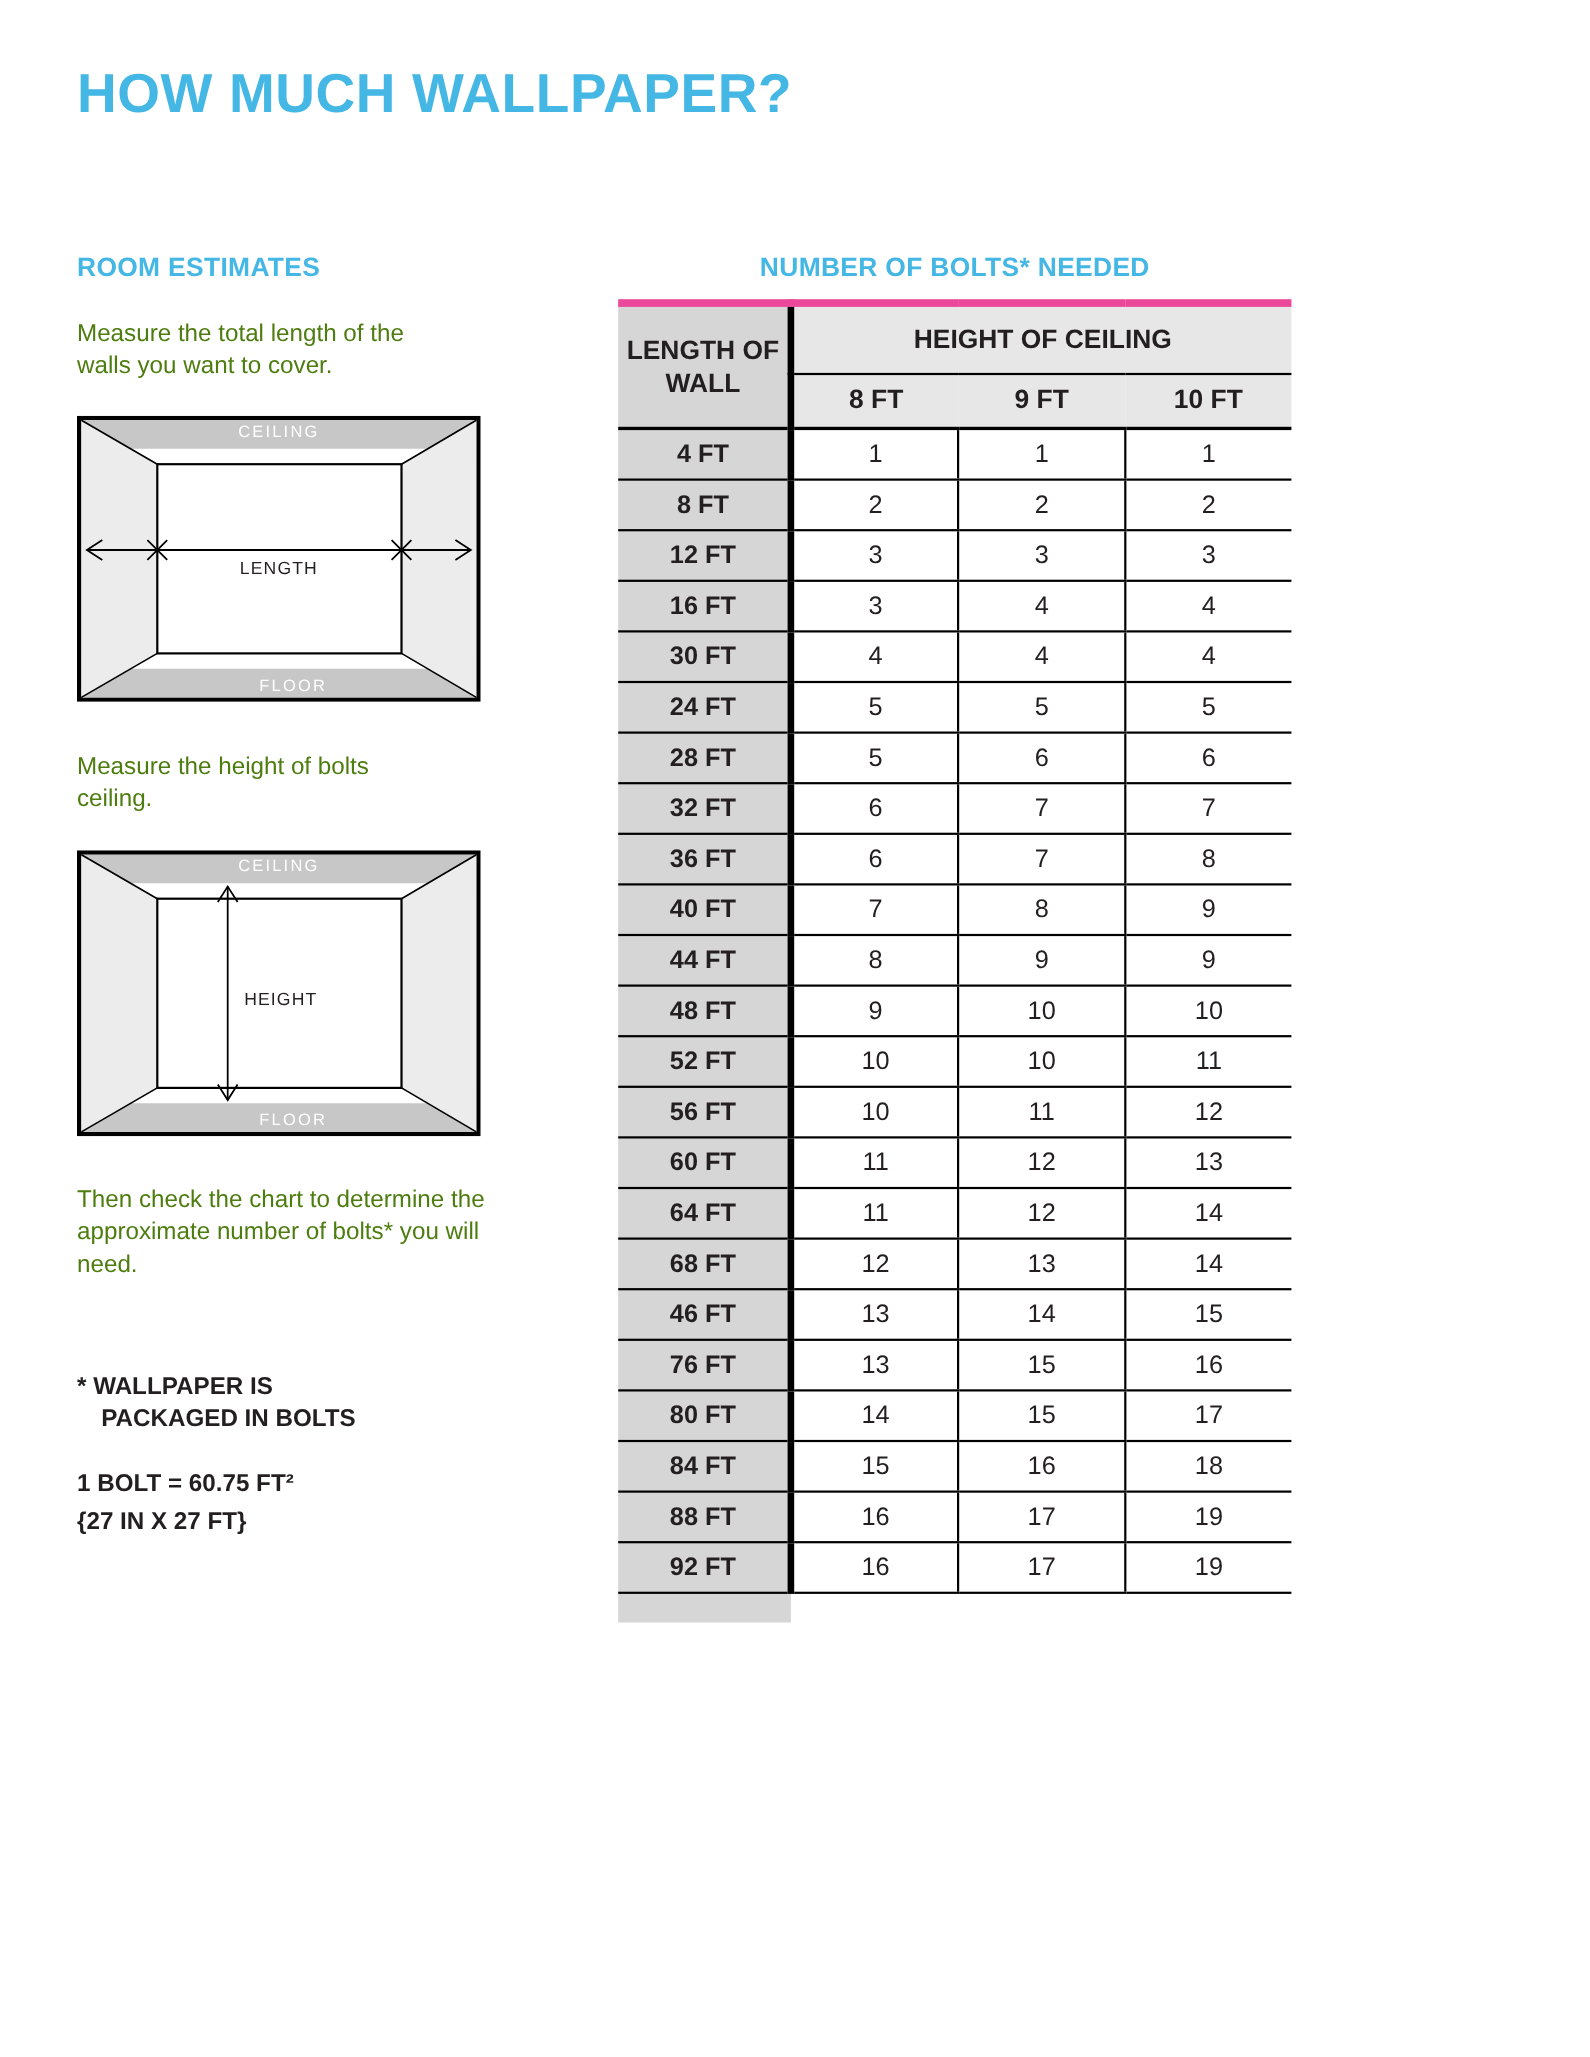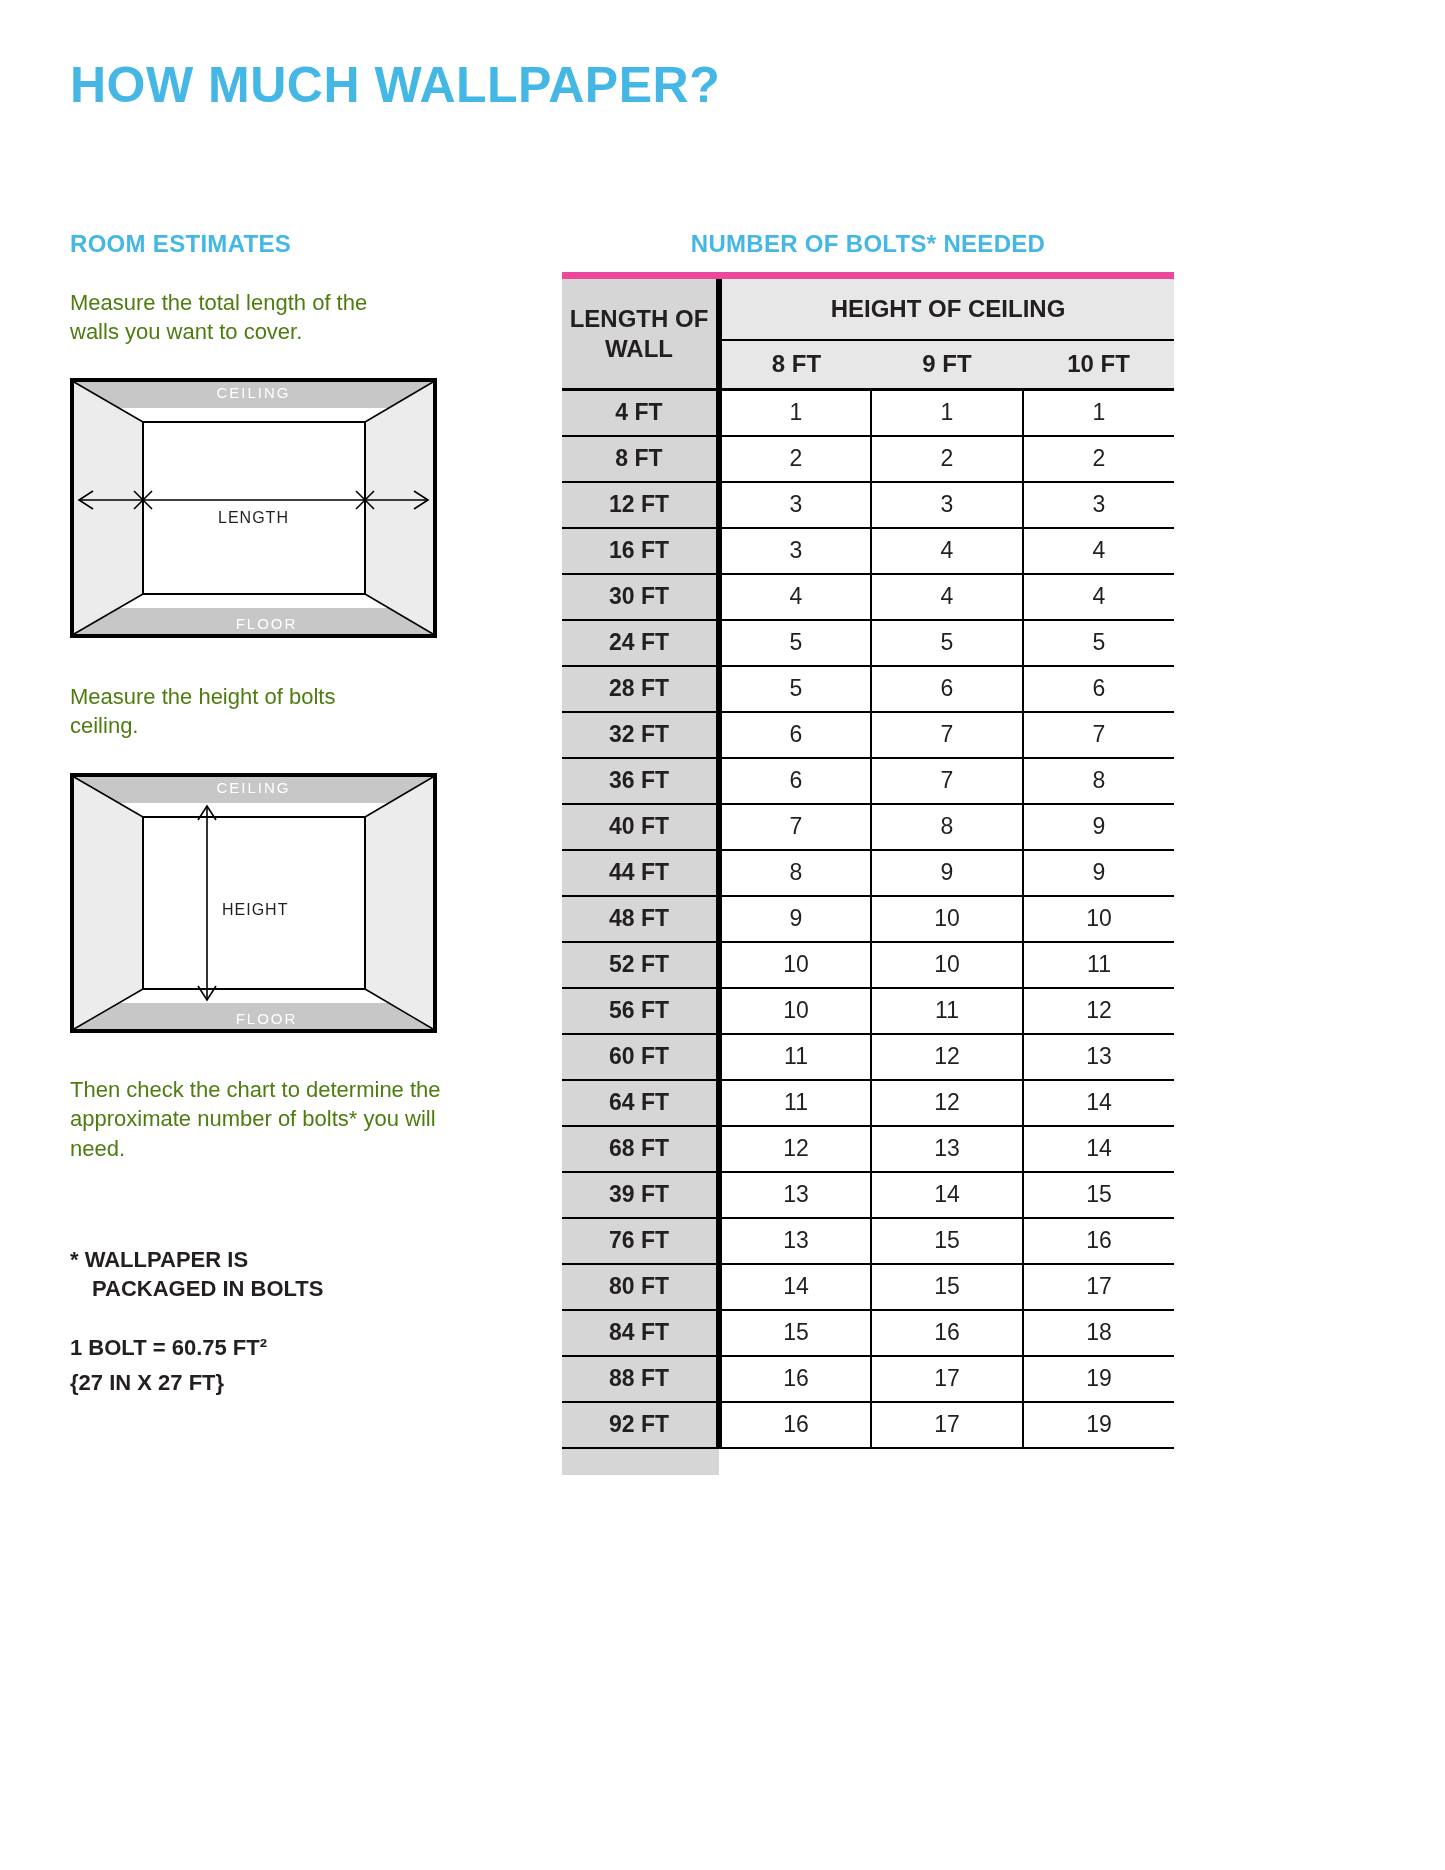--- a/index.html
+++ b/index.html
@@ -296,21 +296,21 @@
   </tr>
 
   <tr>
     <th class="len">68 FT</th>
     <td>12</td>
     <td>13</td>
     <td>14</td>
   </tr>
 
   <tr>
-    <th class="len">39 FT</th>
+    <th class="len">46 FT</th>
     <td>13</td>
     <td>14</td>
     <td>15</td>
   </tr>
 
   <tr>
     <th class="len">76 FT</th>
     <td>13</td>
     <td>15</td>
     <td>16</td>

